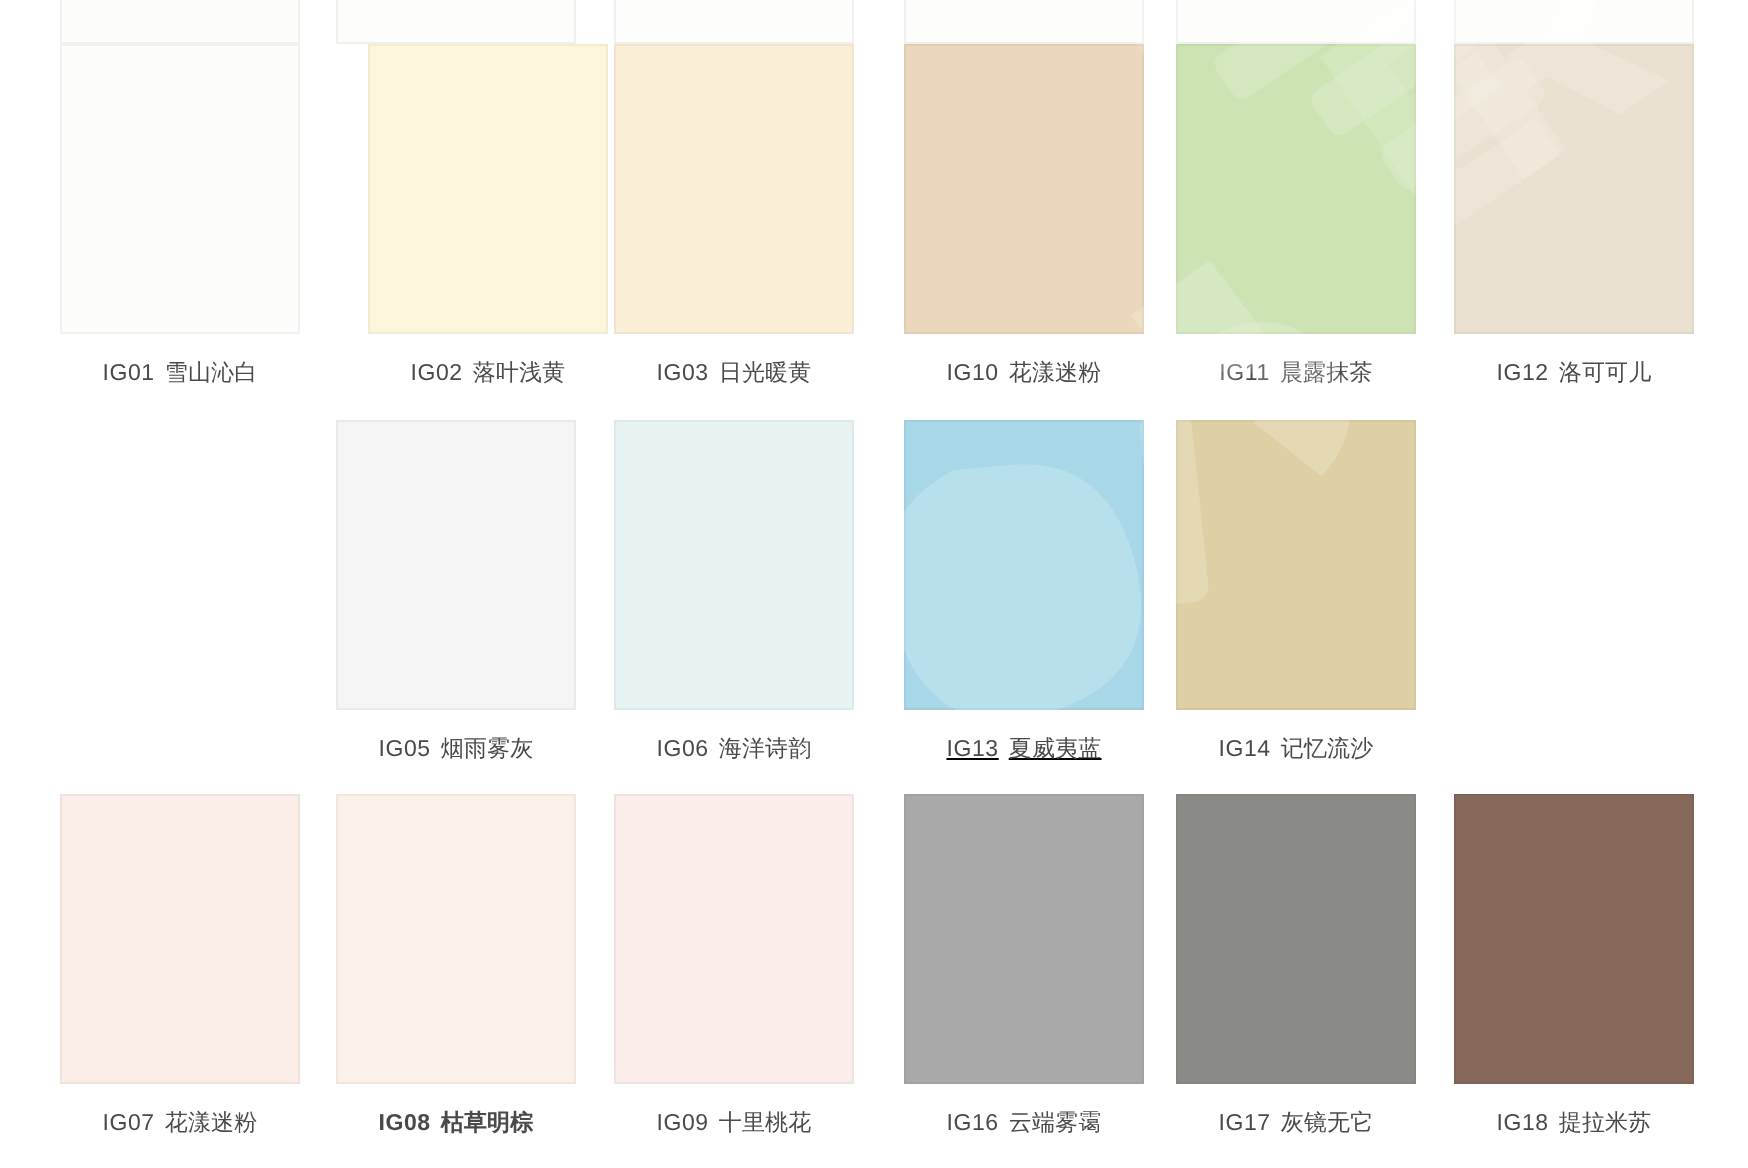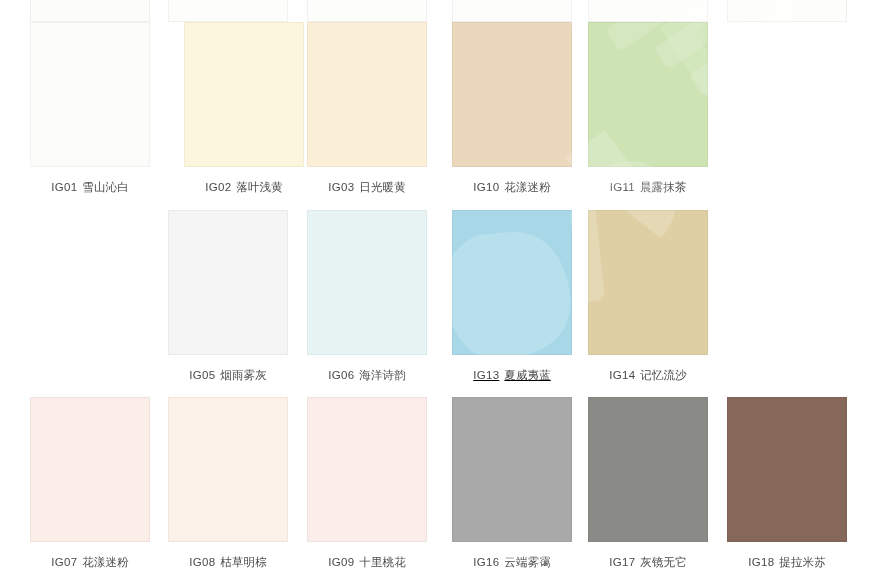--- a/index.html
+++ b/index.html
@@ -120,20 +120,24 @@
         <div class="swatch-label"><span class="code">IG03</span><span class="cname">日光暖黄</span></div>
       </div>
       <div class="cell" style="left: 452px;">
         <div class="swatch" style="background: rgb(235, 215, 188);"></div>
         <div class="swatch-label"><span class="code">IG10</span><span class="cname">花漾迷粉</span></div>
       </div>
       <div class="cell" style="left: 588px;">
         <div class="swatch" style="background: rgb(205, 227, 180);"></div>
         <div class="swatch-label"><span class="code">IG11</span><span class="cname">晨露抹茶</span></div>
       </div>
+      <div class="cell" style="left: 727px;">
+        <div class="swatch" style="background: rgb(234, 225, 209);"></div>
+        <div class="swatch-label"><span class="code">IG12</span><span class="cname">洛可可儿</span></div>
+      </div>
     </div>
   <div class="grid-row" id="row-1" style="top:210px;">
       <div class="cell" style="left: 168px;">
         <div class="swatch" style="background: rgb(245, 245, 245);"></div>
         <div class="swatch-label"><span class="code">IG05</span><span class="cname">烟雨雾灰</span></div>
       </div>
       <div class="cell" style="left: 307px;">
         <div class="swatch" style="background: rgb(232, 244, 244);"></div>
         <div class="swatch-label"><span class="code">IG06</span><span class="cname">海洋诗韵</span></div>
       </div>
@@ -144,21 +148,21 @@
       <div class="cell" style="left: 588px;">
         <div class="swatch" style="background: rgb(223, 207, 164);"></div>
         <div class="swatch-label"><span class="code">IG14</span><span class="cname">记忆流沙</span></div>
       </div>
     </div>
   <div class="grid-row" id="row-2" style="top:397px;">
       <div class="cell" style="left: 30px;">
         <div class="swatch" style="background: rgb(251, 238, 233);"></div>
         <div class="swatch-label"><span class="code">IG07</span><span class="cname">花漾迷粉</span></div>
       </div>
-      <div class="cell" style="left: 168px;">
+      <div class="cell" style="left: 168px; font-weight: bold;">
         <div class="swatch" style="background: rgb(251, 241, 232);"></div>
         <div class="swatch-label"><span class="code">IG08</span><span class="cname">枯草明棕</span></div>
       </div>
       <div class="cell" style="left: 307px;">
         <div class="swatch" style="background: rgb(251, 237, 233);"></div>
         <div class="swatch-label"><span class="code">IG09</span><span class="cname">十里桃花</span></div>
       </div>
       <div class="cell" style="left: 452px;">
         <div class="swatch" style="background: rgb(169, 169, 169);"></div>
         <div class="swatch-label"><span class="code">IG16</span><span class="cname">云端雾霭</span></div>

